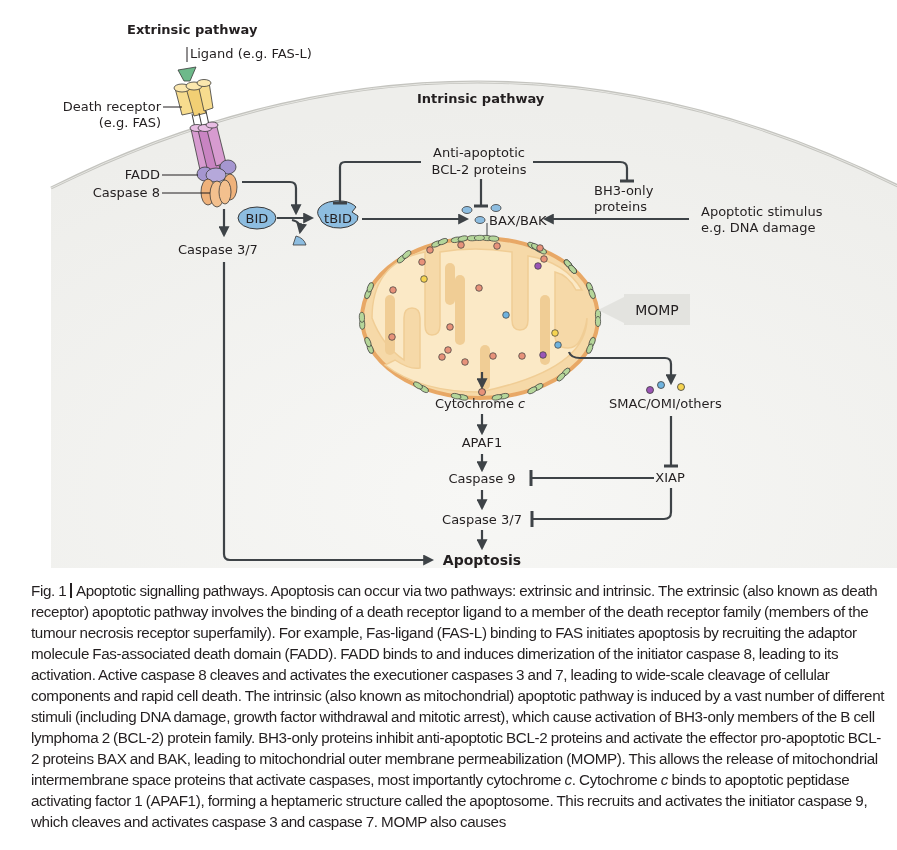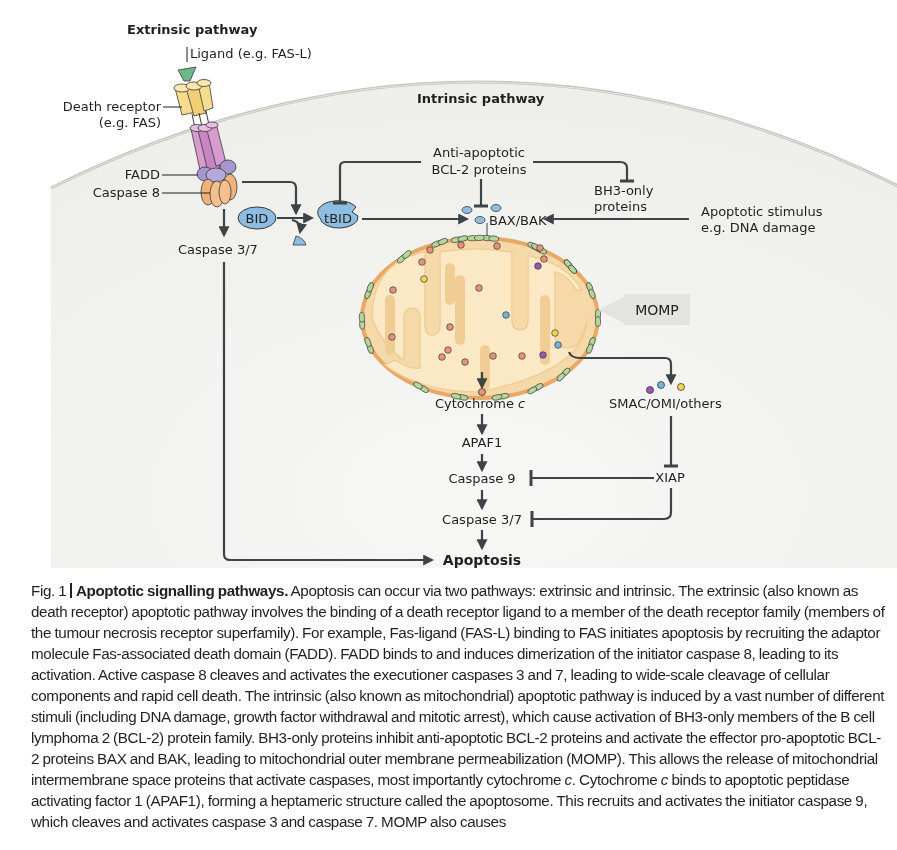--- a/index.html
+++ b/index.html
@@ -9,21 +9,21 @@
   #figure svg { display:block; }
   .lbl { font-family:"DejaVu Sans", sans-serif; font-size:13px; fill:#231f20; }
   .lbl-b { font-family:"DejaVu Sans", sans-serif; font-size:13px; font-weight:bold; fill:#231f20; }
   .line { stroke:#3e4347; stroke-width:2.2; fill:none; }
   .thin { stroke:#231f20; stroke-width:1; fill:none; }
   #caption { position:absolute; left:31px; top:580px; width:856px;
              font-family:"Liberation Sans", sans-serif; font-size:15.2px; line-height:21px;
              letter-spacing:-0.35px; word-spacing:-0.5px; color:#231f20; }
   #caption .fig-no { }
   #caption .sep { display:inline-block; width:1.5px; height:15px; background:#231f20; margin:0 4px -2px 4px; }
-  #caption .title { font-weight:bold; }
+  #caption .title { font-weight:normal; }
 </style>
 </head>
 <body>
 
 <div id="figure">
 <svg width="897" height="575" viewBox="0 0 897 575" xmlns="http://www.w3.org/2000/svg">
   <defs>
     <marker id="arr" viewBox="0 0 10 10" refX="8" refY="5" markerWidth="5" markerHeight="5" orient="auto-start-reverse">
       <path d="M0,0 L10,5 L0,10 z" fill="#3e4347"></path>
     </marker>

